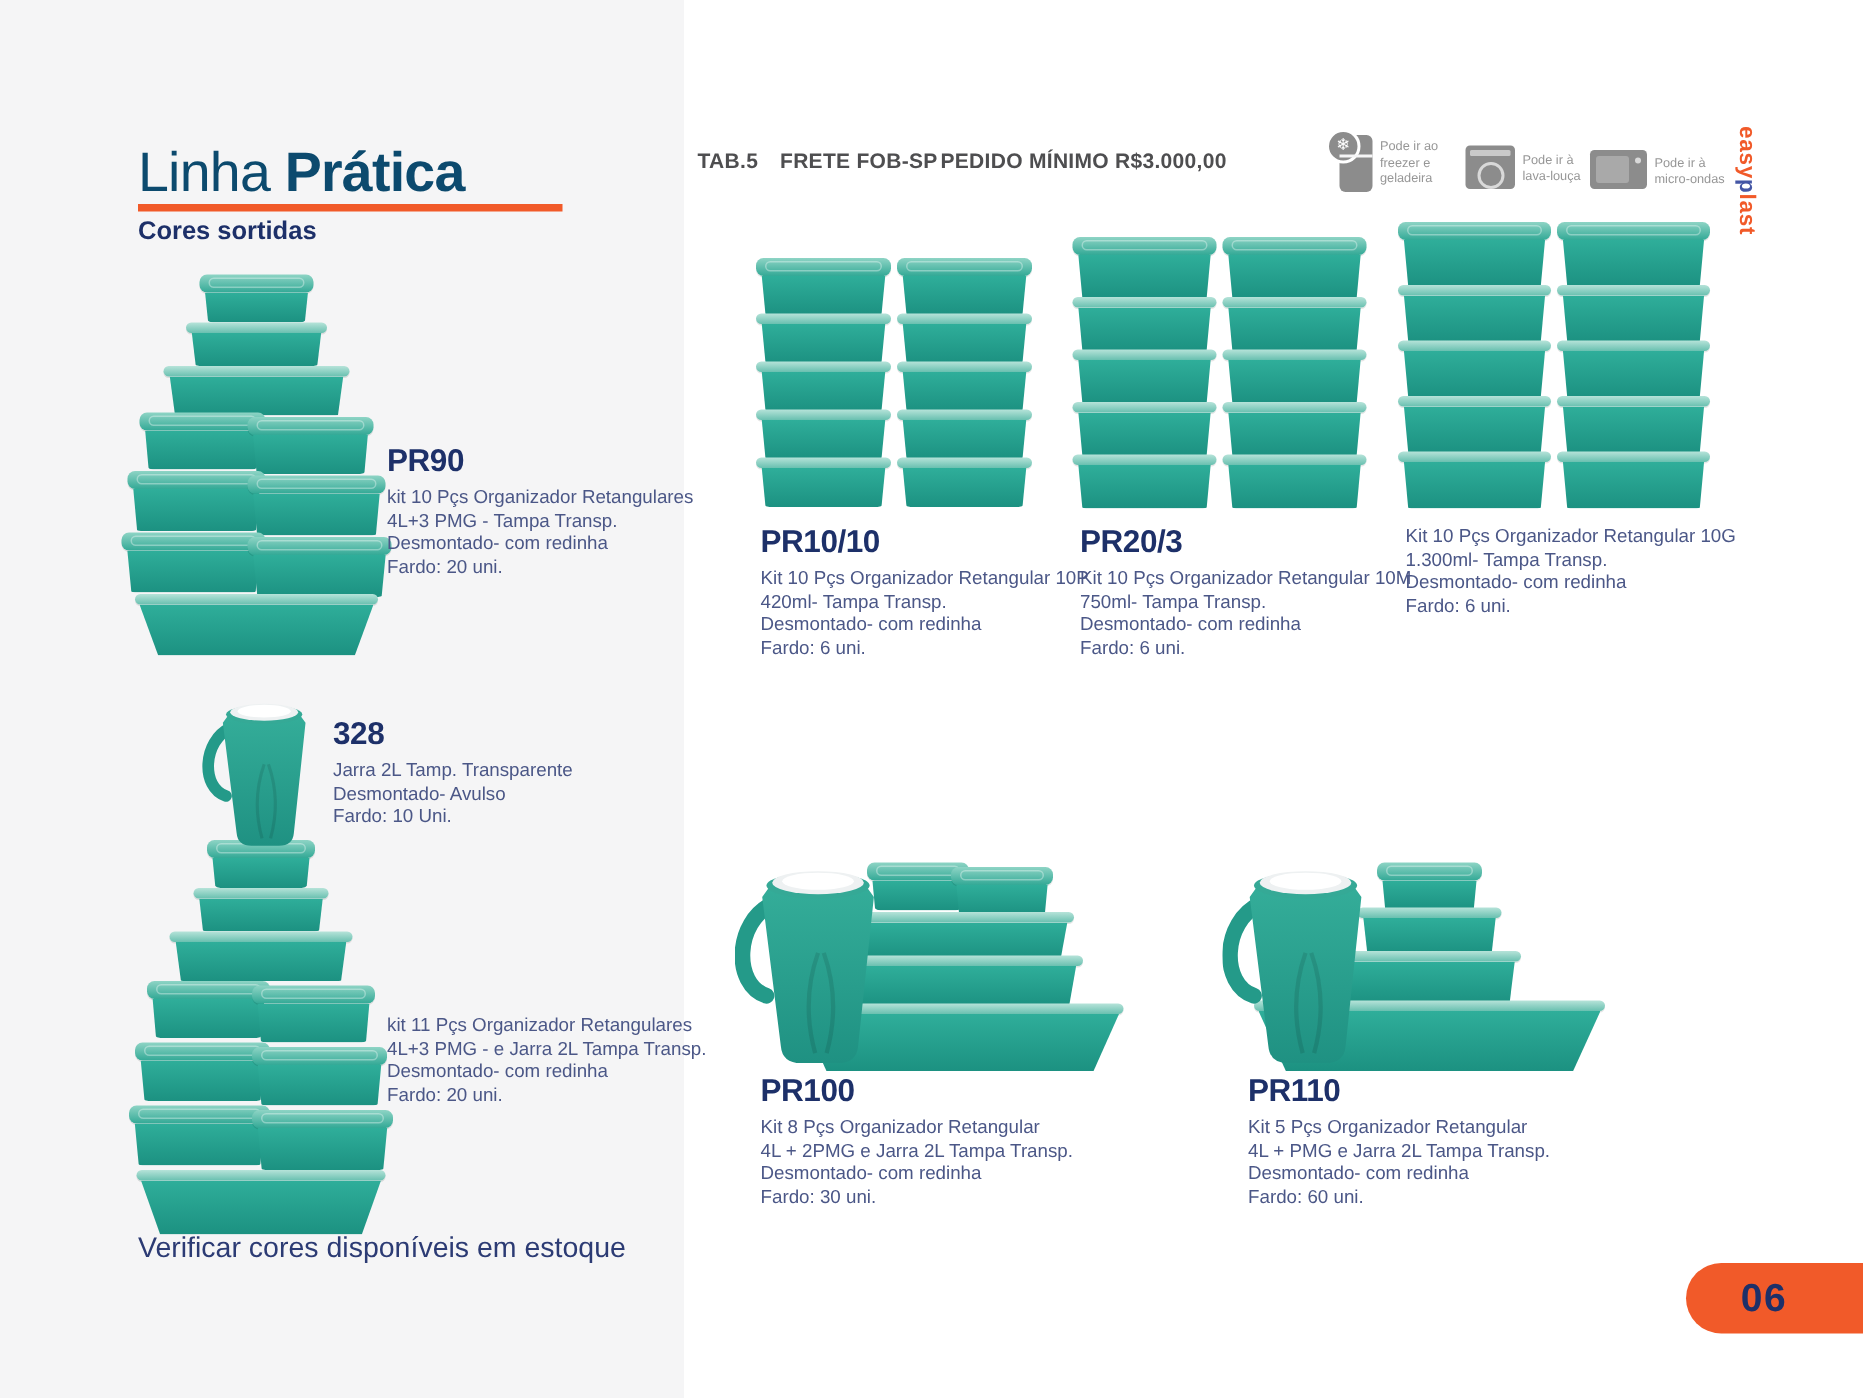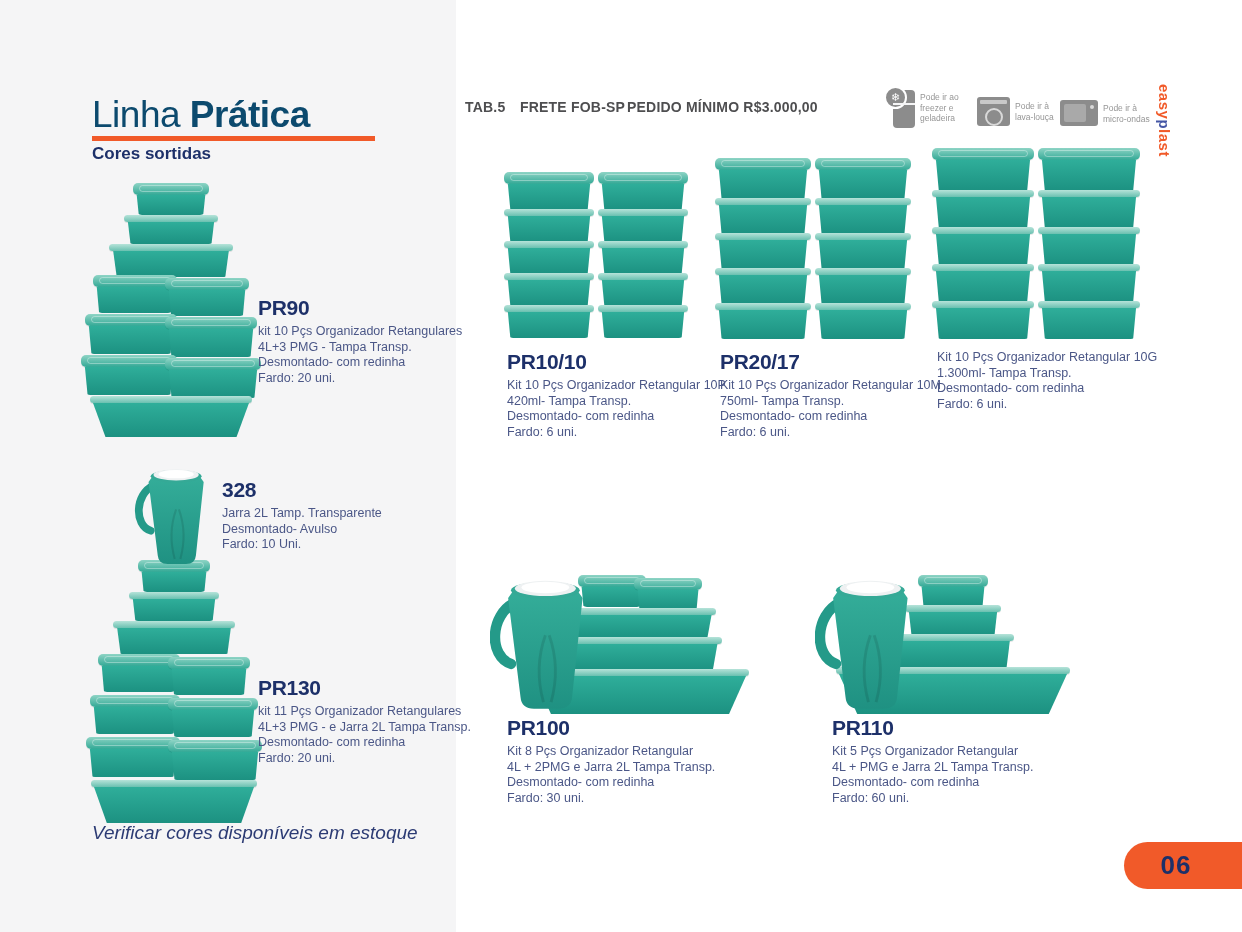--- a/index.html
+++ b/index.html
@@ -17,21 +17,21 @@
   .headline .bold{font-weight:800;}
   .orange-bar{position:absolute;left:92px;top:136px;width:283px;height:5px;background:#f15a29;}
   .subtitle{position:absolute;left:92px;top:144px;font-size:17px;font-weight:800;color:#1d3069;}
 
   
   .prod-text{position:absolute;}
   .prod-code{font-size:21px;font-weight:800;color:#1d3069;margin-bottom:4px;letter-spacing:-0.3px;}
   .prod-code.big{font-size:21px;}
   .prod-line{font-size:12.5px;color:#4b5787;line-height:1.25;}
 
-  .footer-note{position:absolute;left:92px;top:822px;font-size:19px;color:#2c3b74;font-style:italic;}
+  .footer-note{position:absolute;left:92px;top:822px;font-size:19px;color:#2c3b74;}
 
   
   .hdr{position:absolute;top:99px;font-size:14px;font-weight:600;color:#4e4e50;letter-spacing:0.2px;}
 
   .badge{position:absolute;display:flex;align-items:flex-start;}
   .badge-label{font-size:8.5px;color:#969696;line-height:1.25;margin-left:5px;margin-top:2px;}
 
   
   .ic-fridge{position:relative;width:22px;height:38px;background:#8c8c8c;border-radius:4px;}
   .ic-fridge::after{content:"";position:absolute;left:0;right:0;top:13px;height:2px;background:#f5f5f6;}
@@ -250,21 +250,20 @@
 </div>
 
 <div class="prod-text" style="left:222px;top:478px">
   <div class="prod-code">328</div>
   <div class="prod-line">Jarra 2L Tamp. Transparente</div>
   <div class="prod-line">Desmontado- Avulso</div>
   <div class="prod-line">Fardo: 10 Uni.</div>
 </div>
 
 <div class="prod-text" style="left:258px;top:676px">
-  <div class="prod-code">PR130</div>
   <div class="prod-line">kit 11 Pçs Organizador Retangulares</div>
   <div class="prod-line">4L+3 PMG - e Jarra 2L Tampa Transp.</div>
   <div class="prod-line">Desmontado- com redinha</div>
   <div class="prod-line">Fardo: 20 uni.</div>
 </div>
 
 <div class="footer-note">Verificar cores disponíveis em estoque</div>
 
 <div class="stack2" style="left:507px;top:172px">
   <div class="col">
@@ -408,21 +407,21 @@
 </div>
 
 <div class="prod-text" style="left:507px;top:350px">
   <div class="prod-code big">PR10/10</div>
   <div class="prod-line">Kit 10 Pçs Organizador Retangular 10P</div>
   <div class="prod-line">420ml- Tampa Transp.</div>
   <div class="prod-line">Desmontado- com redinha</div>
   <div class="prod-line">Fardo: 6 uni.</div>
 </div>
 <div class="prod-text" style="left:720px;top:350px">
-  <div class="prod-code big">PR20/17</div>
+  <div class="prod-code big">PR20/3</div>
   <div class="prod-line">Kit 10 Pçs Organizador Retangular 10M</div>
   <div class="prod-line">750ml- Tampa Transp.</div>
   <div class="prod-line">Desmontado- com redinha</div>
   <div class="prod-line">Fardo: 6 uni.</div>
 </div>
 <div class="prod-text" style="left:937px;top:350px">
   <div class="prod-line">Kit 10 Pçs Organizador Retangular 10G</div>
   <div class="prod-line">1.300ml- Tampa Transp.</div>
   <div class="prod-line">Desmontado- com redinha</div>
   <div class="prod-line">Fardo: 6 uni.</div>

